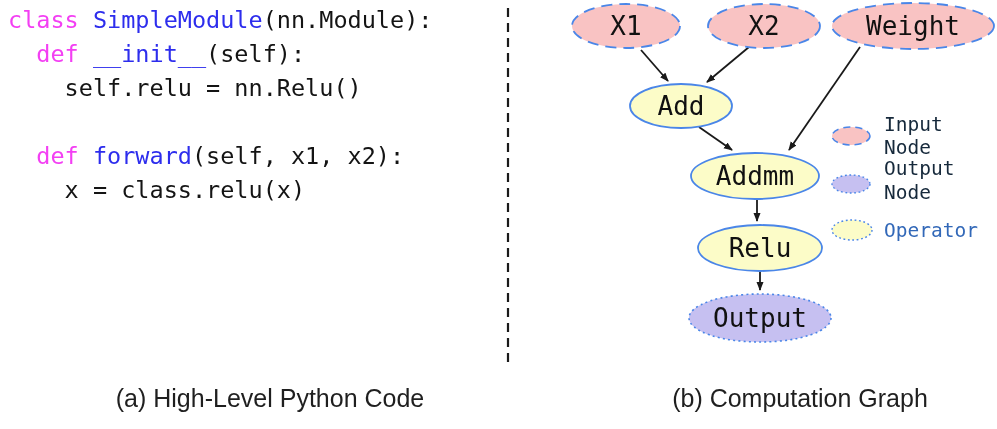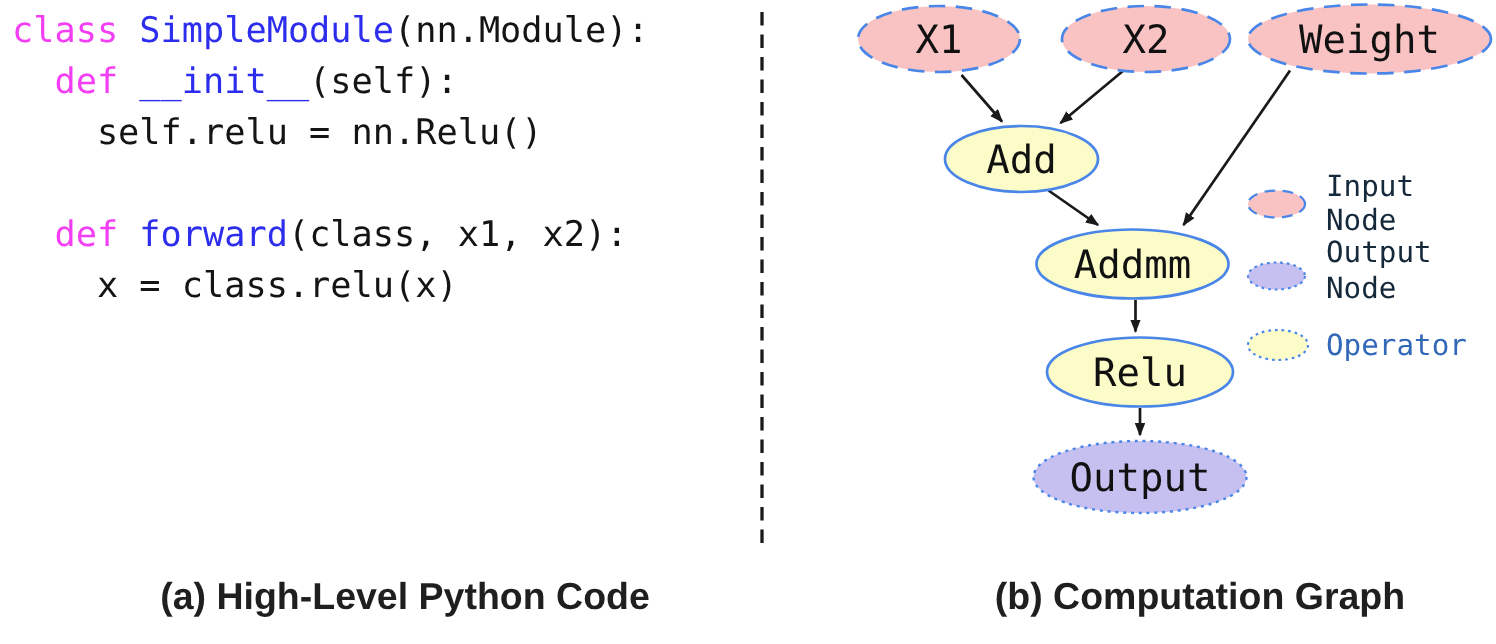--- a/index.html
+++ b/index.html
@@ -3,21 +3,21 @@
 <meta charset="utf-8">
 <style>
   html,body{margin:0;padding:0;background:#fff;}
   .stage{position:relative;width:997px;height:429px;background:var(--background,#ffffff);overflow:hidden;}
   .code-panel{position:absolute;left:8px;top:3px;}
   .code-line{height:34px;line-height:34px;font-family:"DejaVu Sans Mono",monospace;font-size:23.5px;white-space:pre;}
   .tok-kw{color:var(--keyword-color,#f33ff3);}
   .tok-id{color:var(--identifier-color,#2d2ded);}
   .tok-pl{color:var(--code-color,#141414);}
   .caption{position:absolute;top:384px;width:420px;text-align:center;
-           font-family:"Liberation Sans",sans-serif;font-size:25px;color:var(--caption-color,#1f1f1f);font-weight:bold;}
+           font-family:"Liberation Sans",sans-serif;font-size:25px;color:var(--caption-color,#1f1f1f);}
   .caption-a{left:60px;}
   .caption-b{left:590px;}
   .graph-svg{position:absolute;left:0;top:0;}
   .divider{stroke:var(--arrow-color,#1a1a1a);stroke-width:2.2;stroke-dasharray:9 6;}
   .edge{stroke:var(--arrow-color,#1a1a1a);stroke-width:1.8;}
   .node-input{fill:var(--input-fill,#f9c3c3);stroke:var(--node-stroke,#4a86e8);stroke-width:1.8;stroke-dasharray:11 7;}
   .node-operator{fill:var(--operator-fill,#fcfcc8);stroke:var(--node-stroke,#4a86e8);stroke-width:1.8;}
   .node-output{fill:var(--output-fill,#c6c0f1);stroke:var(--node-stroke,#4a86e8);stroke-width:1.6;stroke-dasharray:2 3.2;}
   .node-label{font-family:"DejaVu Sans Mono",monospace;font-size:26px;fill:#111111;text-anchor:middle;}
   .sw-input{fill:var(--input-fill,#f9c3c3);stroke:var(--node-stroke,#4a86e8);stroke-width:1.5;stroke-dasharray:7 5;}
@@ -30,21 +30,21 @@
 <body>
 
 <div class="stage">
 
   <div class="code-panel">
     <div id="code-lines">
         <div class="code-line"><span class="tok-kw">class </span><span class="tok-id">SimpleModule</span><span class="tok-pl">(nn.Module):</span></div>
         <div class="code-line"><span class="tok-kw">  def </span><span class="tok-id">__init__</span><span class="tok-pl">(self):</span></div>
         <div class="code-line"><span class="tok-pl">    self.relu = nn.Relu()</span></div>
         <div class="code-line">&nbsp;</div>
-        <div class="code-line"><span class="tok-kw">  def </span><span class="tok-id">forward</span><span class="tok-pl">(class, x1, x2):</span></div>
+        <div class="code-line"><span class="tok-kw">  def </span><span class="tok-id">forward</span><span class="tok-pl">(self, x1, x2):</span></div>
         <div class="code-line"><span class="tok-pl">    x = class.relu(x)</span></div>
       </div>
   </div>
 
   <svg class="graph-svg" width="997" height="429" viewBox="0 0 997 429">
     <defs>
       <marker id="arrow" markerWidth="9" markerHeight="8" refX="8" refY="3.5" orient="auto" markerUnits="userSpaceOnUse">
         <path d="M0,0 L9,3.5 L0,7 z" fill="#1a1a1a"></path>
       </marker>
     </defs>

